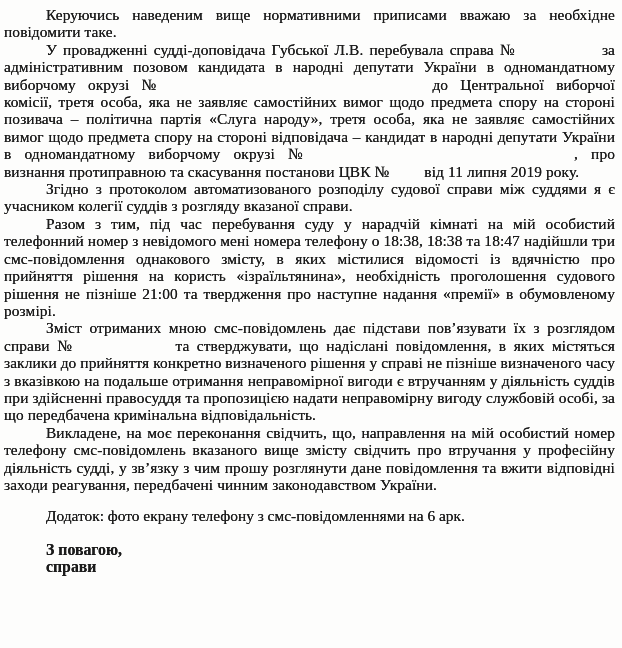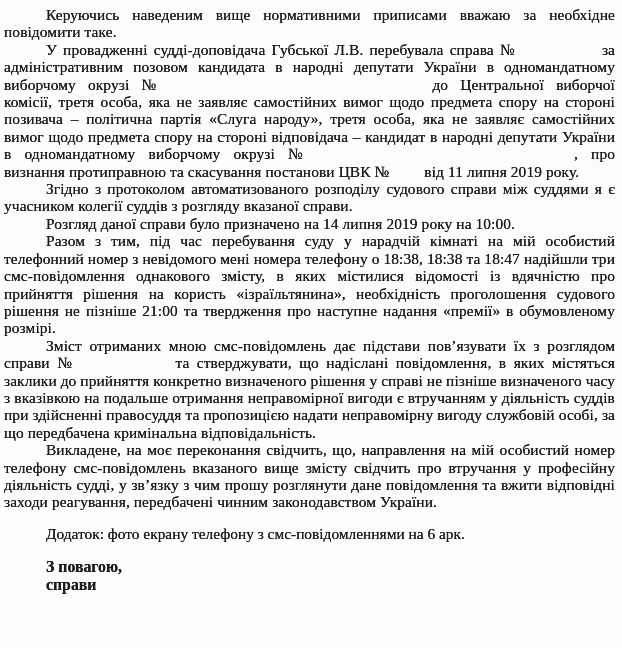--- a/index.html
+++ b/index.html
@@ -61,22 +61,21 @@
   }
 </style>
 </head>
 <body>
 
 <div class="page">
   <div class="doc-body">
 
   <p class="para"><span>Керуючись наведеним вище нормативними приписами вважаю за необхідне повідомити таке.</span></p>
       <p class="para"><span>У провадженні судді-доповідача Губської Л.В. перебувала справа №</span><span class="blank" style="width: 85px;"></span><span>за адміністративним позовом кандидата в народні депутати України в одномандатному виборчому окрузі №</span><span class="blank" style="width: 268px;"></span><span>до Центральної виборчої комісії, третя особа, яка не заявляє самостійних вимог щодо предмета спору на стороні позивача – політична партія «Слуга народу», третя особа, яка не заявляє самостійних вимог щодо предмета спору на стороні відповідача – кандидат в народні депутати України в одномандатному виборчому окрузі №</span><span class="blank" style="width: 262px;"></span><span>, про визнання протиправною та скасування постанови ЦВК №</span><span class="blank" style="width: 35px;"></span><span>від 11 липня 2019 року.</span></p>
-      <p class="para"><span>Згідно з протоколом автоматизованого розподілу судового справи між суддями я є учасником колегії суддів з розгляду вказаної справи.</span></p>
-      <p class="para"><span>Розгляд даної справи було призначено на 14 липня 2019 року на 10:00.</span></p>
+      <p class="para"><span>Згідно з протоколом автоматизованого розподілу судової справи між суддями я є учасником колегії суддів з розгляду вказаної справи.</span></p>
       <p class="para"><span>Разом з тим, під час перебування суду у нарадчій кімнаті на мій особистий телефонний номер з невідомого мені номера телефону о 18:38, 18:38 та 18:47 надійшли три смс-повідомлення однакового змісту, в яких містилися відомості із вдячністю про прийняття рішення на користь «ізраїльтянина», необхідність проголошення судового рішення не пізніше 21:00 та твердження про наступне надання «премії» в обумовленому розмірі.</span></p>
       <p class="para"><span>Зміст отриманих мною смс-повідомлень дає підстави пов’язувати їх з розглядом справи №</span><span class="blank" style="width: 100px;"></span><span>та стверджувати, що надіслані повідомлення, в яких містяться заклики до прийняття конкретно визначеного рішення у справі не пізніше визначеного часу з вказівкою на подальше отримання неправомірної вигоди є втручанням у діяльність суддів при здійсненні правосуддя та пропозицією надати неправомірну вигоду службовій особі, за що передбачена кримінальна відповідальність.</span></p>
       <p class="para"><span>Викладене, на моє переконання свідчить, що, направлення на мій особистий номер телефону смс-повідомлень вказаного вище змісту свідчить про втручання у професійну діяльність судді, у зв’язку з чим прошу розглянути дане повідомлення та вжити відповідні заходи реагування, передбачені чинним законодавством України.</span></p>
     </div>
 
   <div class="attachment">
     <span>Додаток: фото екрану телефону з смс-повідомленнями на 6 арк.</span>
   </div>
 
   <div class="signature">

